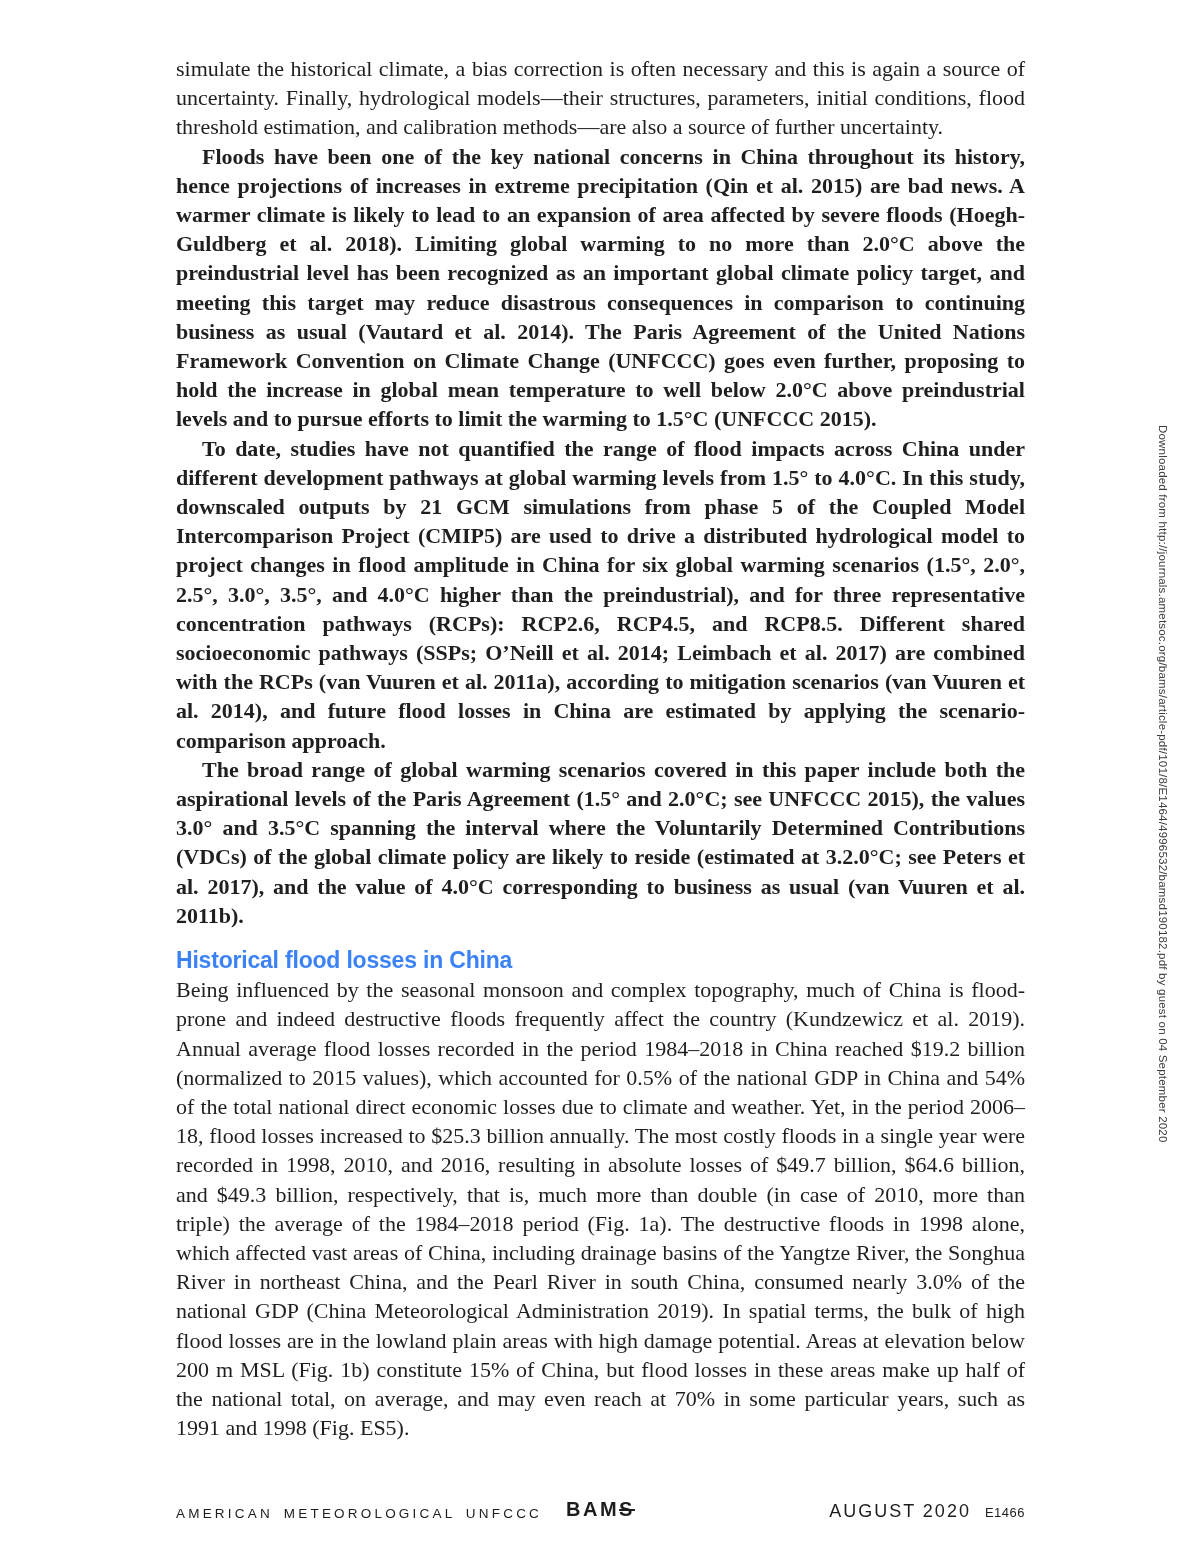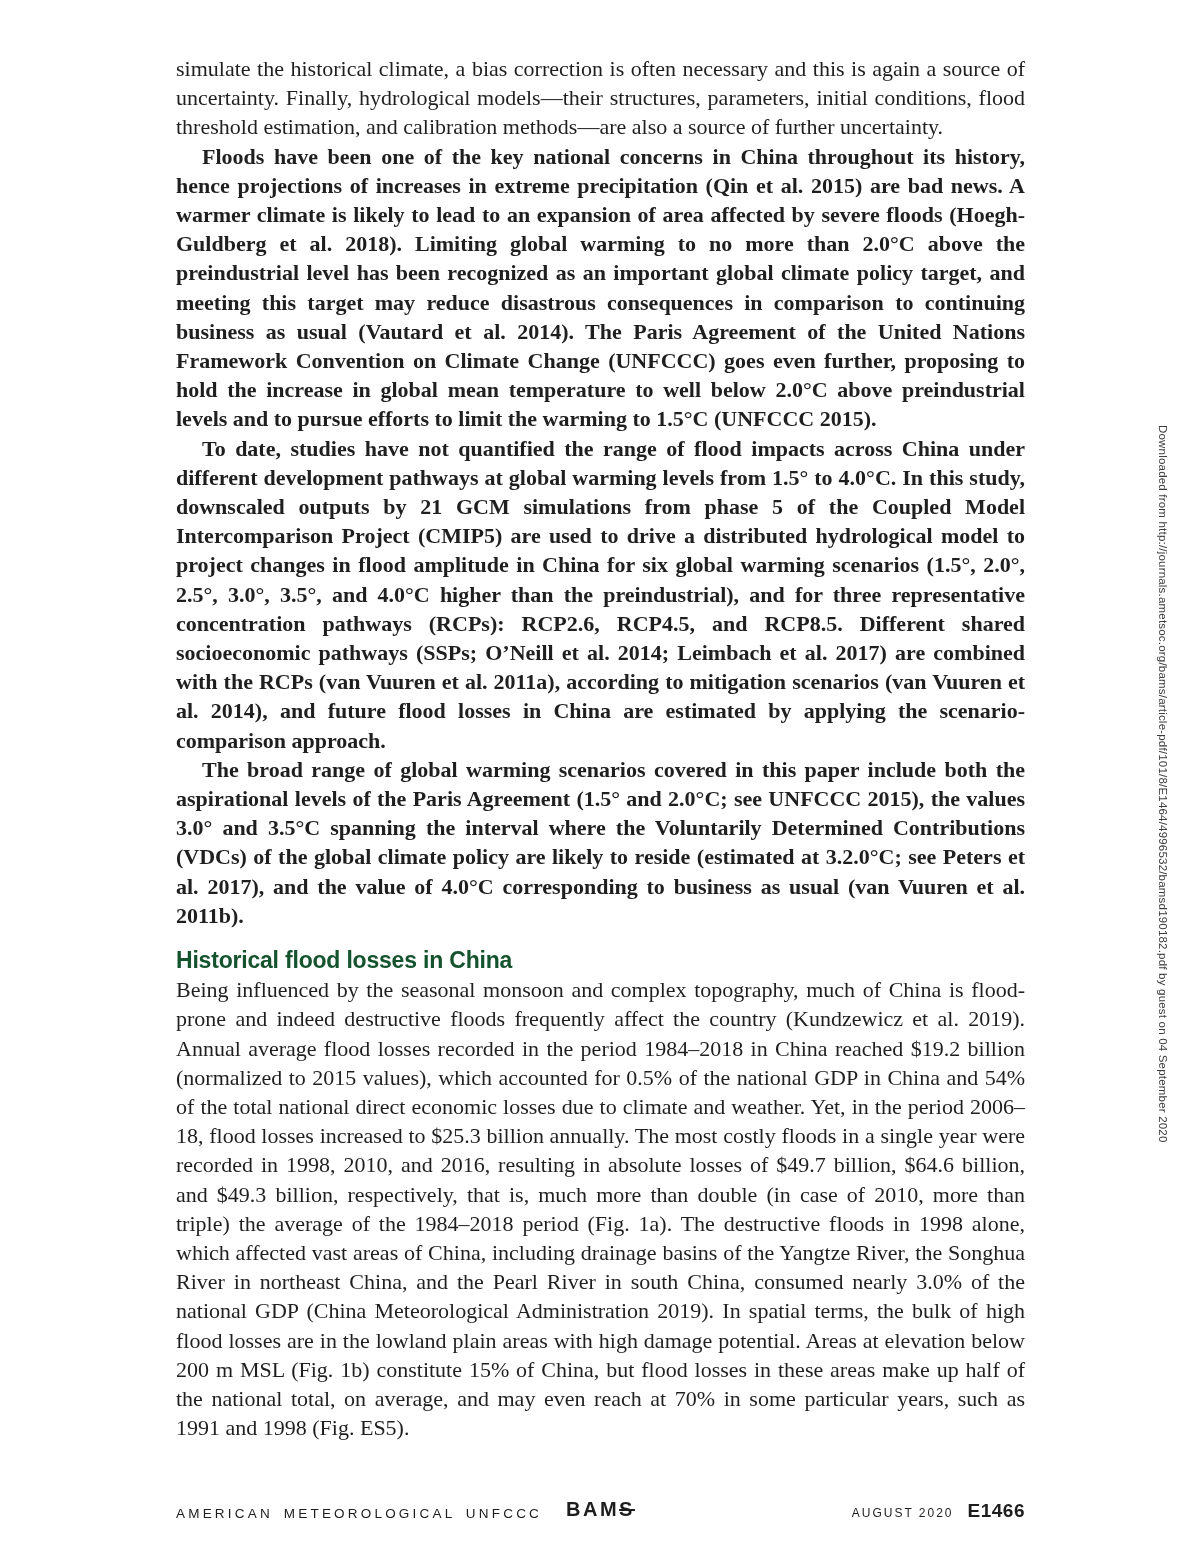--- a/index.html
+++ b/index.html
@@ -30,21 +30,21 @@
   }
   .content p.indent {
     text-indent: 26px;
     font-weight: bold;
   }
   .section-heading {
     font-family: "Liberation Sans", sans-serif;
     font-weight: bold;
     font-size: 23px;
     line-height: 30px;
-    color: #14532d;
+    color: #3b82f6;
     letter-spacing: -0.2px;
     margin: 15px 0 0 0;
   }
   .watermark {
     position: absolute;
     top: 425px;
     right: 31px;
     writing-mode: vertical-rl;
     font-family: "Liberation Sans", sans-serif;
     font-size: 11.5px;
@@ -83,26 +83,26 @@
   }
   .footer-right {
     position: absolute;
     right: 0;
     bottom: 3px;
     display: flex;
     align-items: baseline;
     gap: 14px;
   }
   .footer-issue {
-    font-size: 12px;
+    font-size: 18px;
     letter-spacing: 2px;
   }
   .footer-page {
-    font-size: 19px;
-    font-weight: bold;
+    font-size: 13px;
+    font-weight: normal;
     letter-spacing: 0.5px;
   }
 </style>
 </head>
 <body>
 
 <div class="page">
 
   <div class="content">
     <p>simulate the historical climate, a bias correction is often necessary and this is again a source of uncertainty. Finally, hydrological models—their structures, parameters, initial conditions, flood threshold estimation, and calibration methods—are also a source of further uncertainty.</p>

